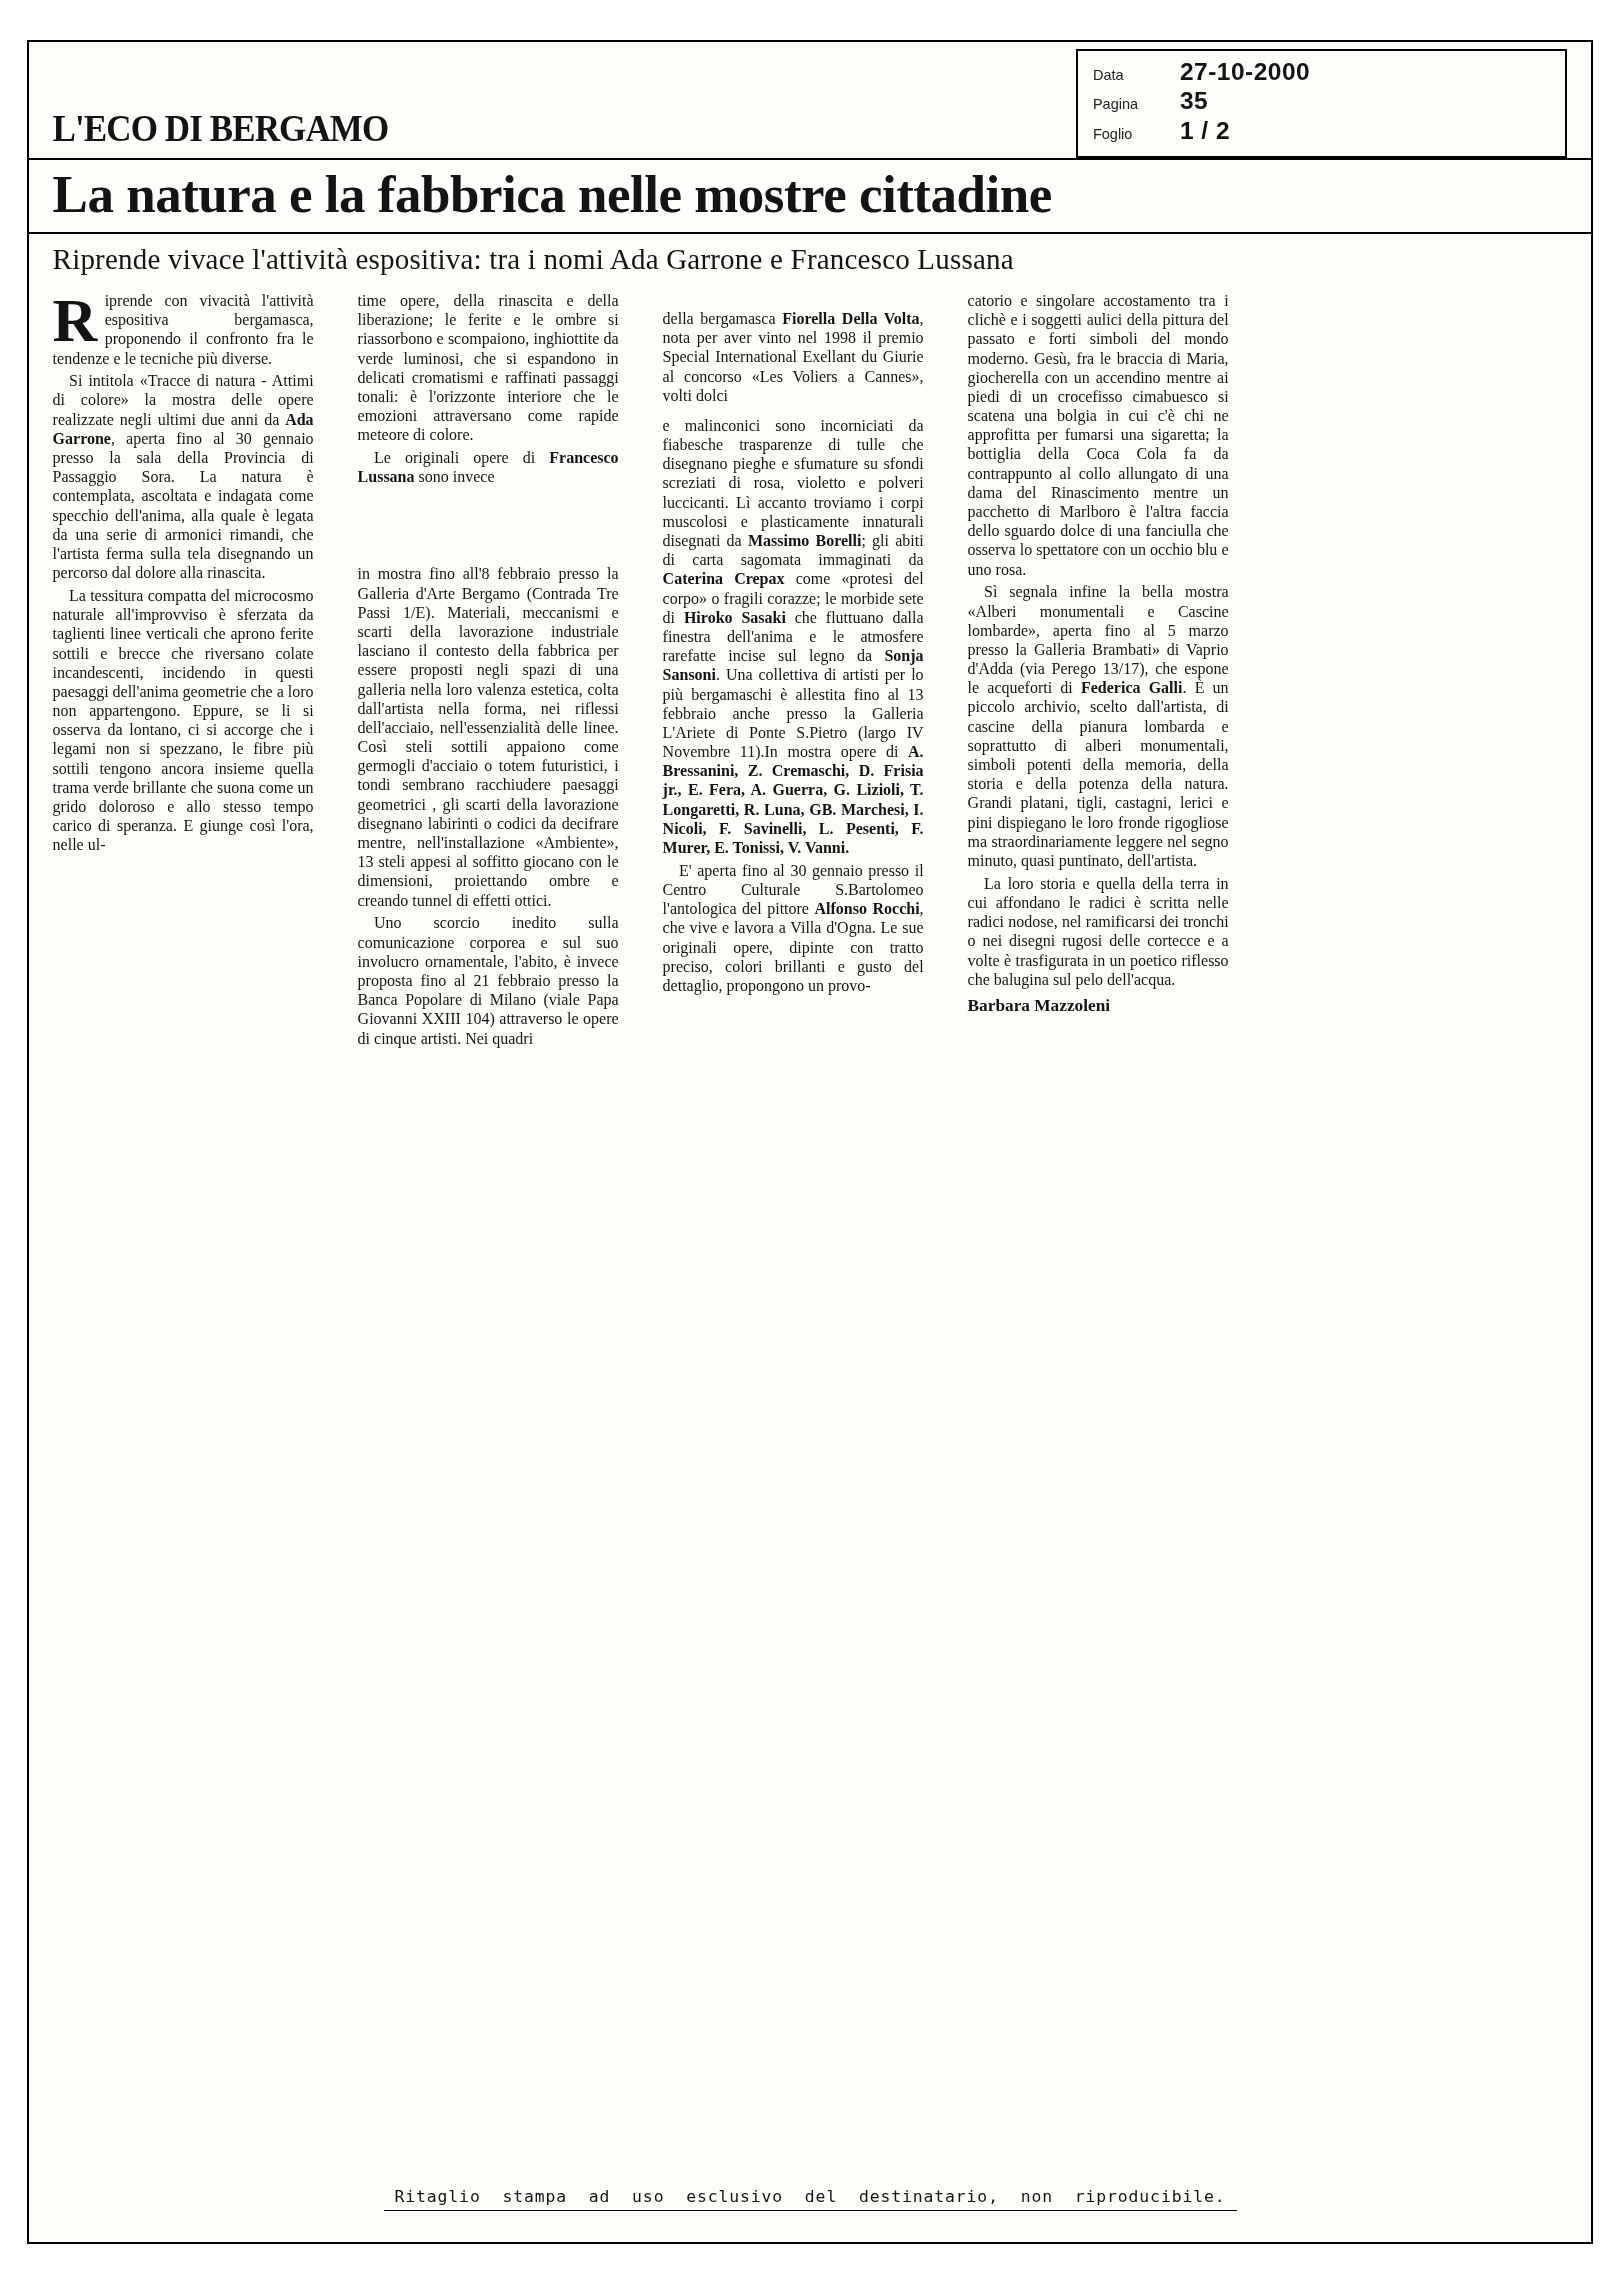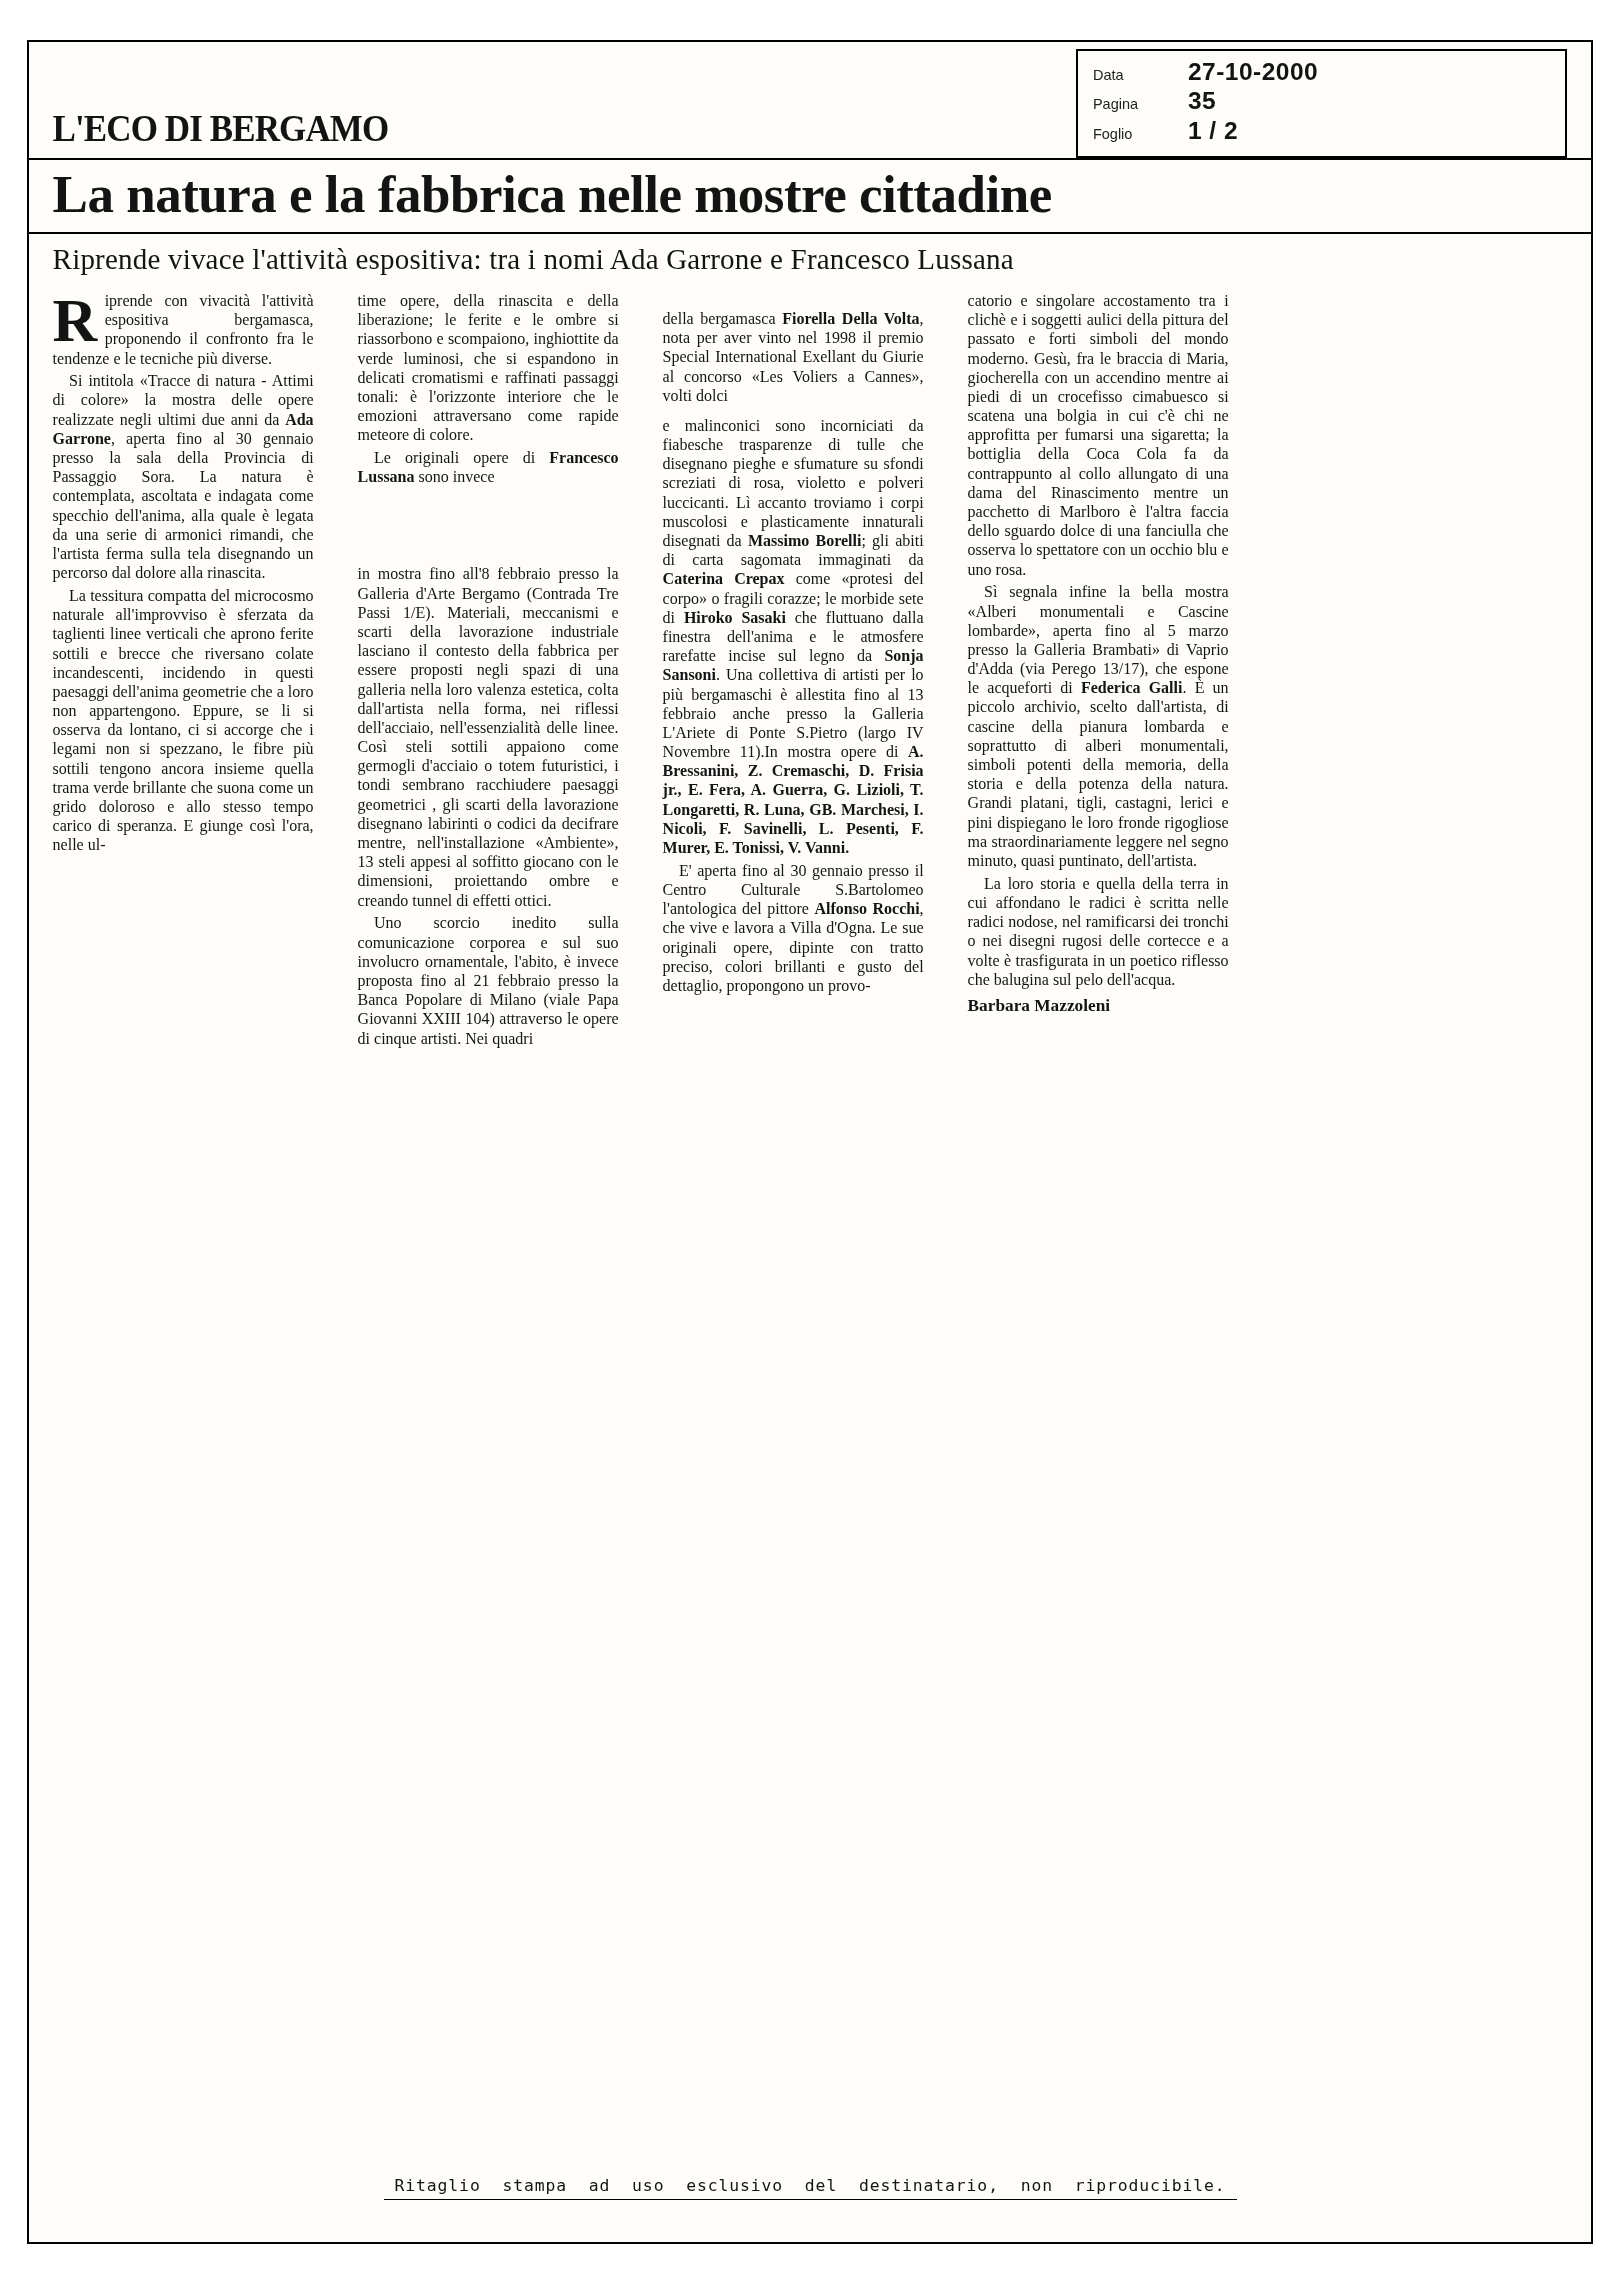--- a/index.html
+++ b/index.html
@@ -37,21 +37,21 @@
     padding-bottom: 7.3px;
     white-space: nowrap;
   }
   .infobox {
     align-self: flex-start;
     width: 491px;
     border: 2.7px solid #000;
     padding: 7.3px 14.5px 9px;
     font-family: "Liberation Sans", sans-serif;
   }
-  .inforow { display: flex; align-items: baseline; line-height: 25.5px; gap: 8px; }
+  .inforow { display: flex; align-items: baseline; line-height: 25.5px; }
   .infolabel { width: 87px; font-size: 14.5px; color: #222; }
   .infovalue { font-size: 24.5px; font-weight: bold; letter-spacing: 0.5px; }
   .head-rule { border-top: 2.7px solid #000; margin: 0 -23.6px; }
   
   .artwrap { width: 1175px; }
   .kicker {
     margin-top: 12.7px;
     font-size: 19px;
     font-variant: small-caps;
     letter-spacing: 0.5px;
@@ -101,21 +101,21 @@
   }
   .para.byline {
     font-weight: bold;
     font-size: 17.3px;
     margin-top: 7.3px;
   }
   b { font-weight: bold; }
   
   .footer {
     position: absolute;
-    left: 0; right: 0; bottom: 42px;
+    left: 0; right: 0; bottom: 31px;
     text-align: center;
   }
   .footer-text {
     display: inline-block;
     font-family: "DejaVu Sans Mono", monospace;
     font-size: 16.4px;
     letter-spacing: 0.9px;
     word-spacing: 11px;
     border-bottom: 1.8px solid #000;
     padding: 0 11px 3.6px;

